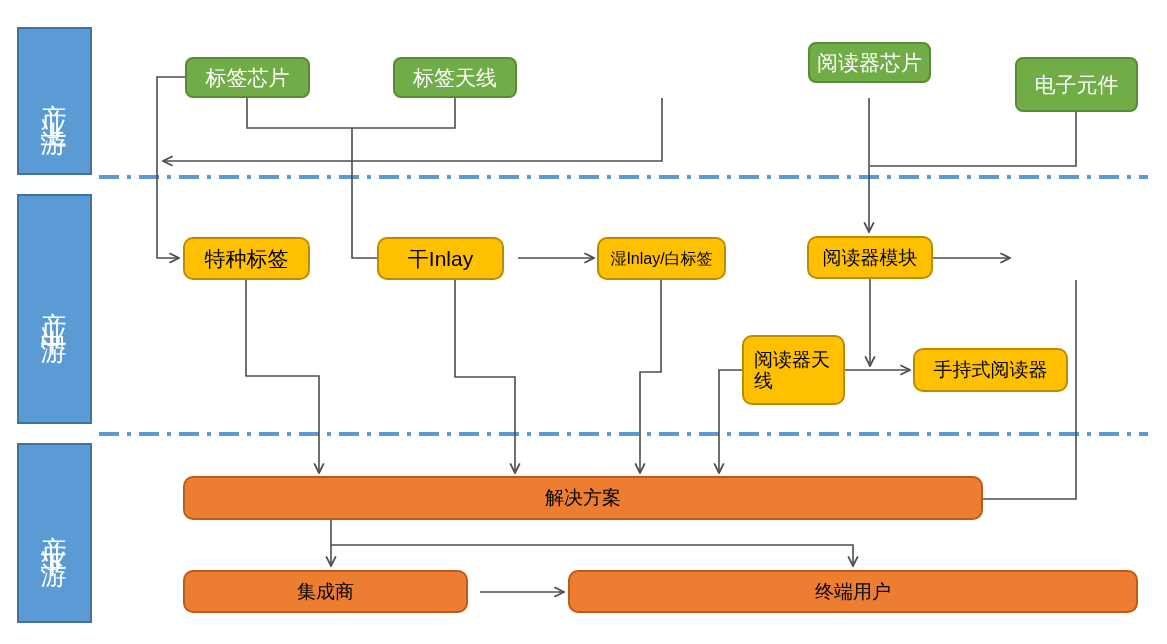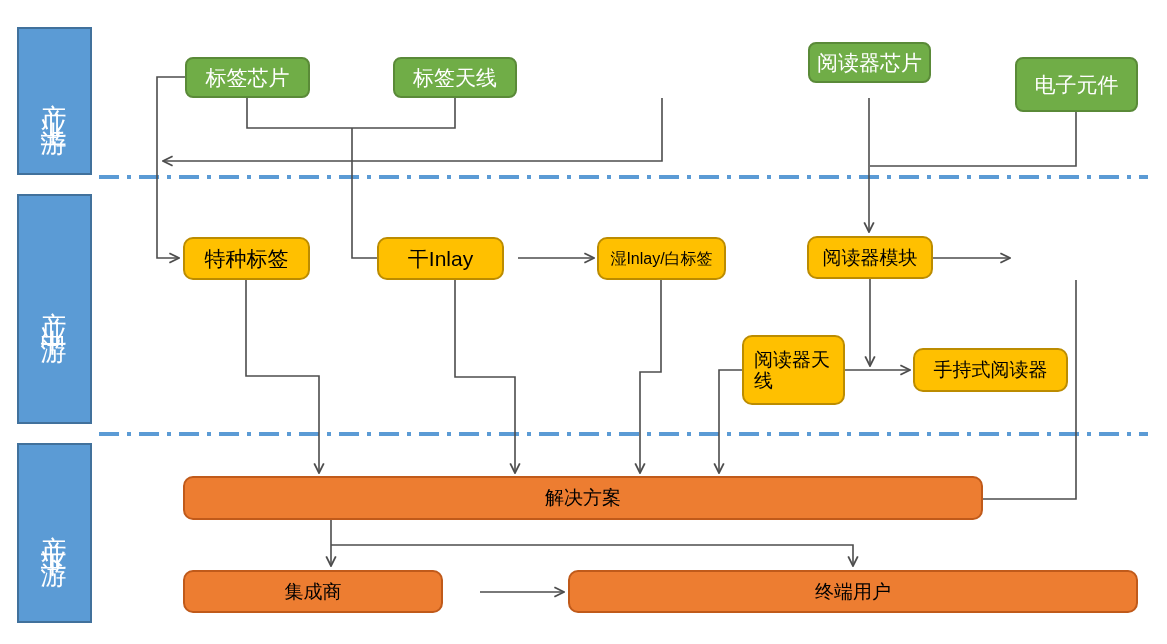--- a/index.html
+++ b/index.html
@@ -82,16 +82,16 @@
   <div class="node green" style="left:1015px;top:57px;width:123px;height:55px">电子元件</div>
 
   <div class="node yellow big" style="left:183px;top:237px;width:127px;height:43px">特种标签</div>
   <div class="node yellow big" style="left:377px;top:237px;width:127px;height:43px">干Inlay</div>
   <div class="node yellow small" style="left:597px;top:237px;width:129px;height:43px">湿Inlay/白标签</div>
   <div class="node yellow" style="left:807px;top:236px;width:126px;height:43px">阅读器模块</div>
   <div class="node yellow" style="left:742px;top:335px;width:103px;height:70px">阅读器天线</div>
   <div class="node yellow" style="left:913px;top:348px;width:155px;height:44px">手持式阅读器</div>
 
   <div class="node orange" style="left:183px;top:476px;width:800px;height:44px">解决方案</div>
-  <div class="node orange" style="left:183px;top:570px;width:260px;height:43px">集成商</div>
+  <div class="node orange" style="left:183px;top:570px;width:285px;height:43px">集成商</div>
   <div class="node orange" style="left:568px;top:570px;width:570px;height:43px">终端用户</div>
 
 </div>
 
 </body></html>

